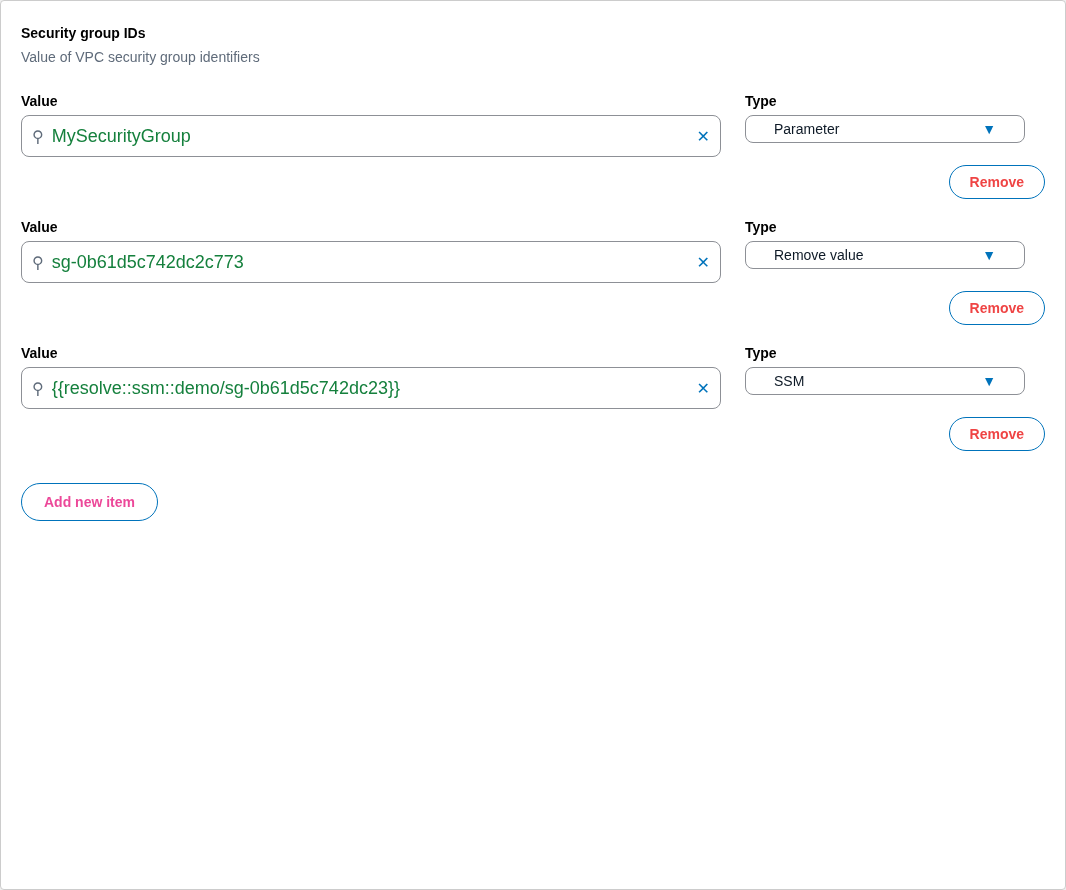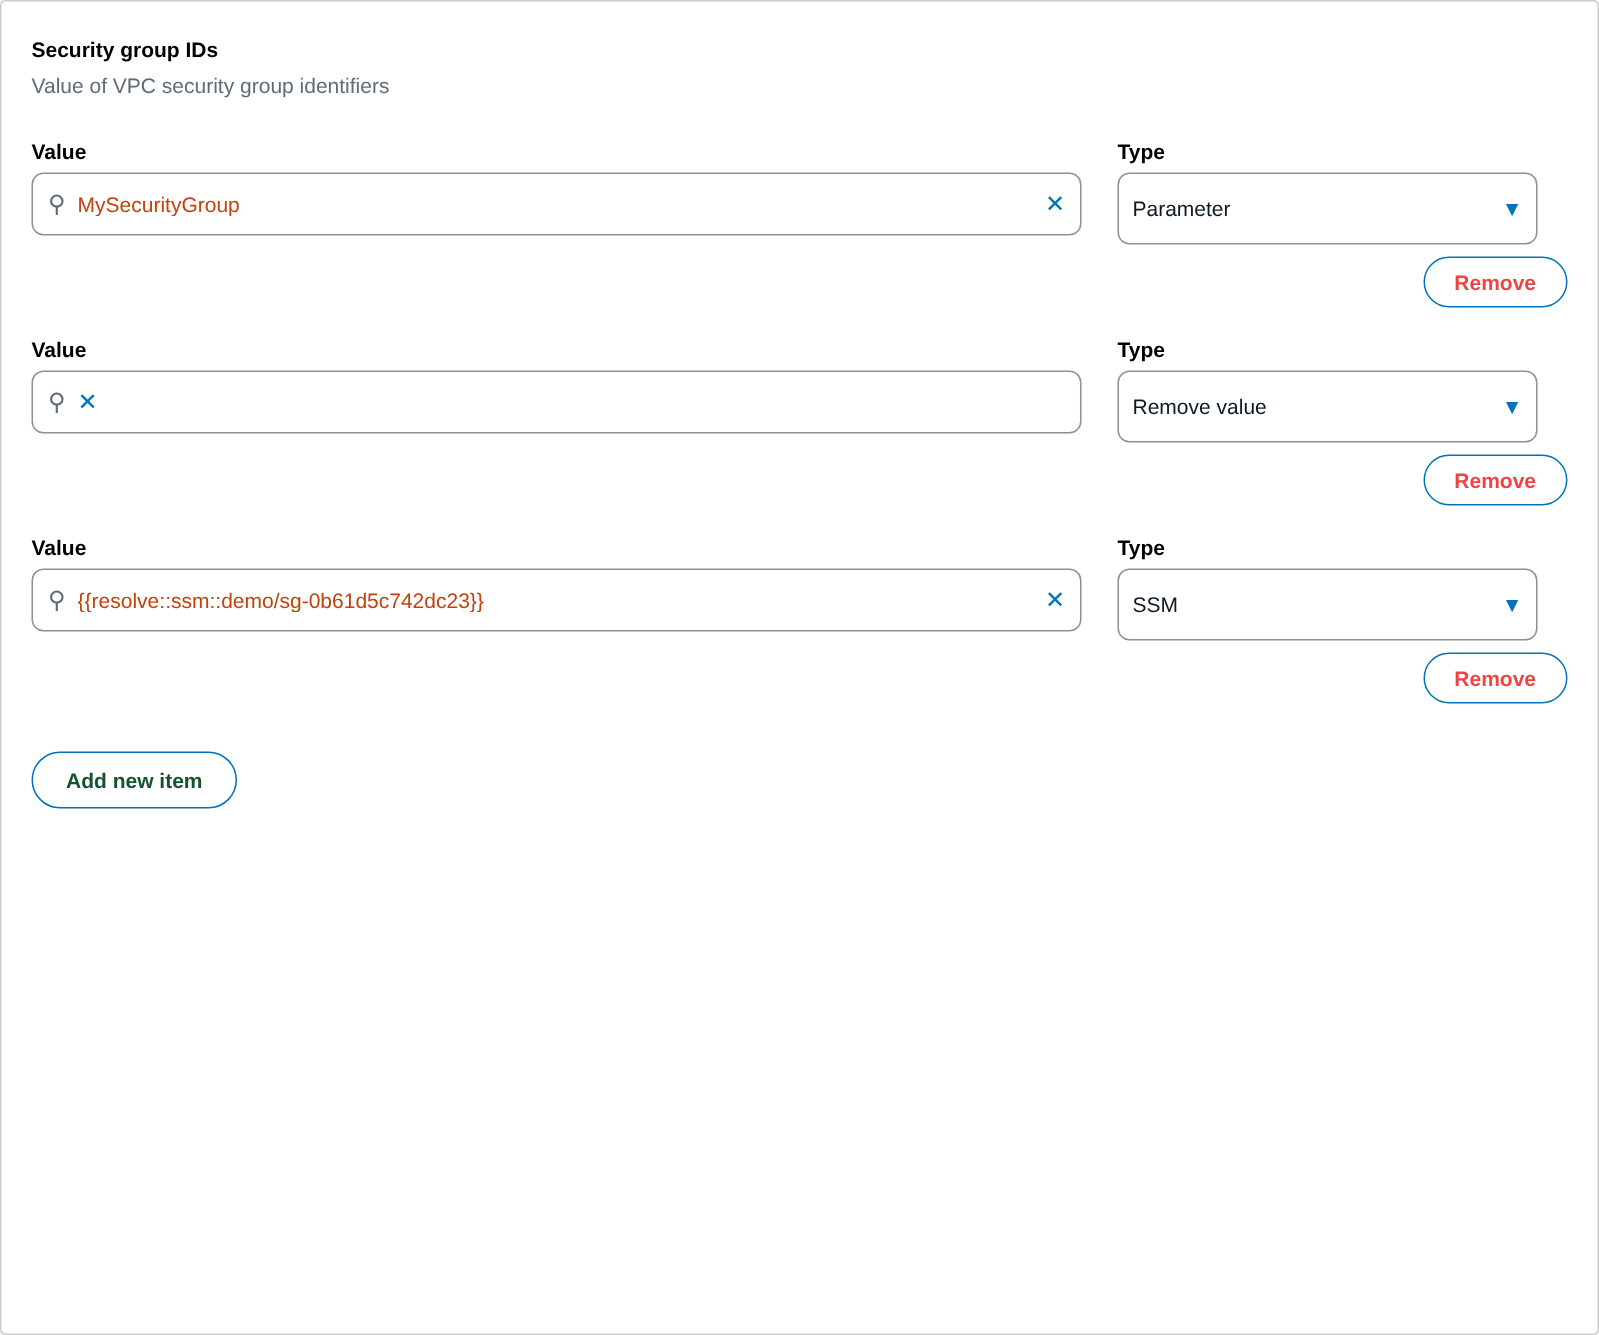--- a/index.html
+++ b/index.html
@@ -78,39 +78,39 @@
       color: #5f6b7a;
       font-size: 16px;
       margin-right: 8px;
       flex-shrink: 0;
     }
 
     .input-text {
       flex: 1;
       border: none;
       outline: none;
-      font-size: 14px;
-      color: #c2410c;
+      font-size: 18px;
+      color: #15803d;
       background: transparent;
     }
 
     .clear-icon {
       color: #0073bb;
       font-size: 16px;
       cursor: pointer;
       flex-shrink: 0;
     }
 
     .select-wrapper {
       display: flex;
       align-items: center;
       border: 1px solid #8d9096;
       border-radius: 8px;
-      padding: 0 9px;
-      height: 48px;
+      padding: 0 28px;
+      height: 28px;
       background: #ffffff;
       cursor: pointer;
     }
 
     .select-text {
       flex: 1;
       font-size: 14px;
       color: #0d1926;
     }
 
@@ -134,21 +134,21 @@
       font-size: 14px;
       font-weight: 600;
       padding: 8px 20px;
       cursor: pointer;
     }
 
     .add-btn {
       border: 1px solid #0073bb;
       border-radius: 20px;
       background: #ffffff;
-      color: #14532d;
+      color: #ec4899;
       font-size: 14px;
       font-weight: 700;
       padding: 10px 22px;
       cursor: pointer;
       margin-top: 12px;
     }
   </style>
 </head>
 <body>
 
@@ -180,20 +180,21 @@
     </div>
   </div>
 
   
   <div class="row-group">
     <div class="row-header">
       <div class="col-value">
         <div class="field-label">Value</div>
         <div class="input-wrapper">
           <span class="search-icon">⚲</span>
+          <input class="input-text" type="text" value="sg-0b61d5c742dc2c773" style="">
           <span class="clear-icon">✕</span>
         </div>
       </div>
       <div class="col-type">
         <div class="field-label">Type</div>
         <div class="select-wrapper">
           <span class="select-text">Remove value</span>
           <span class="chevron-icon">▼</span>
         </div>
       </div>

